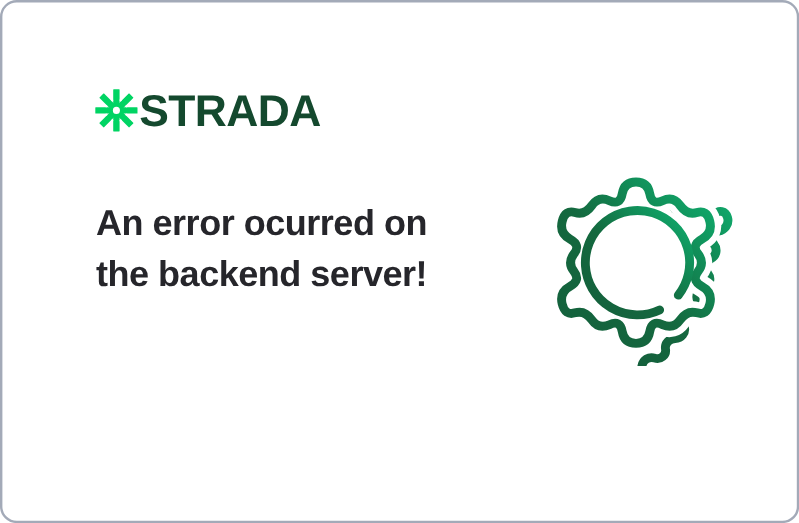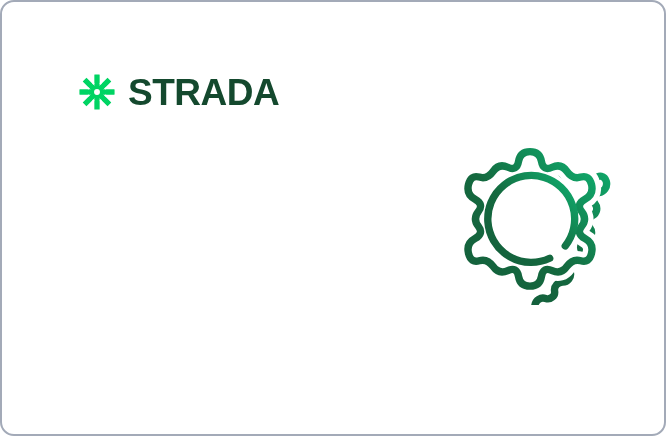--- a/index.html
+++ b/index.html
@@ -25,21 +25,20 @@
     overflow: hidden;
   }
 
   
   .brand {
     position: absolute;
     left: 76px;
     top: 68px;
     display: flex;
     align-items: center;
-    gap: 12px;
     height: 44px;
   }
   .brand-mark {
     width: 38px;
     height: 38px;
     display: block;
     flex: 0 0 auto;
   }
   .brand-name {
     font-family: "Liberation Sans", sans-serif;
@@ -114,20 +113,21 @@
             <rect x="19.1" y="29" width="1.8" height="13"></rect>
             <rect x="-2" y="19.1" width="13" height="1.8"></rect>
             <rect x="29" y="19.1" width="13" height="1.8"></rect>
           </g>
         </g>
       </svg>
     </span>
     <h1 class="brand-name">STRADA</h1>
   </div>
 
+  <p class="message">An error ocurred on the backend server!</p>
 
   <div class="gear-illustration">
     <svg viewBox="0 0 200 200" xmlns="http://www.w3.org/2000/svg" aria-hidden="true">
       <defs>
         <linearGradient id="gearGrad" x1="0" y1="1" x2="1" y2="0">
           <stop offset="0%" stop-color="#14603c"></stop>
           <stop offset="45%" stop-color="#14693f"></stop>
           <stop offset="100%" stop-color="#0fb070"></stop>
         </linearGradient>
       </defs>

